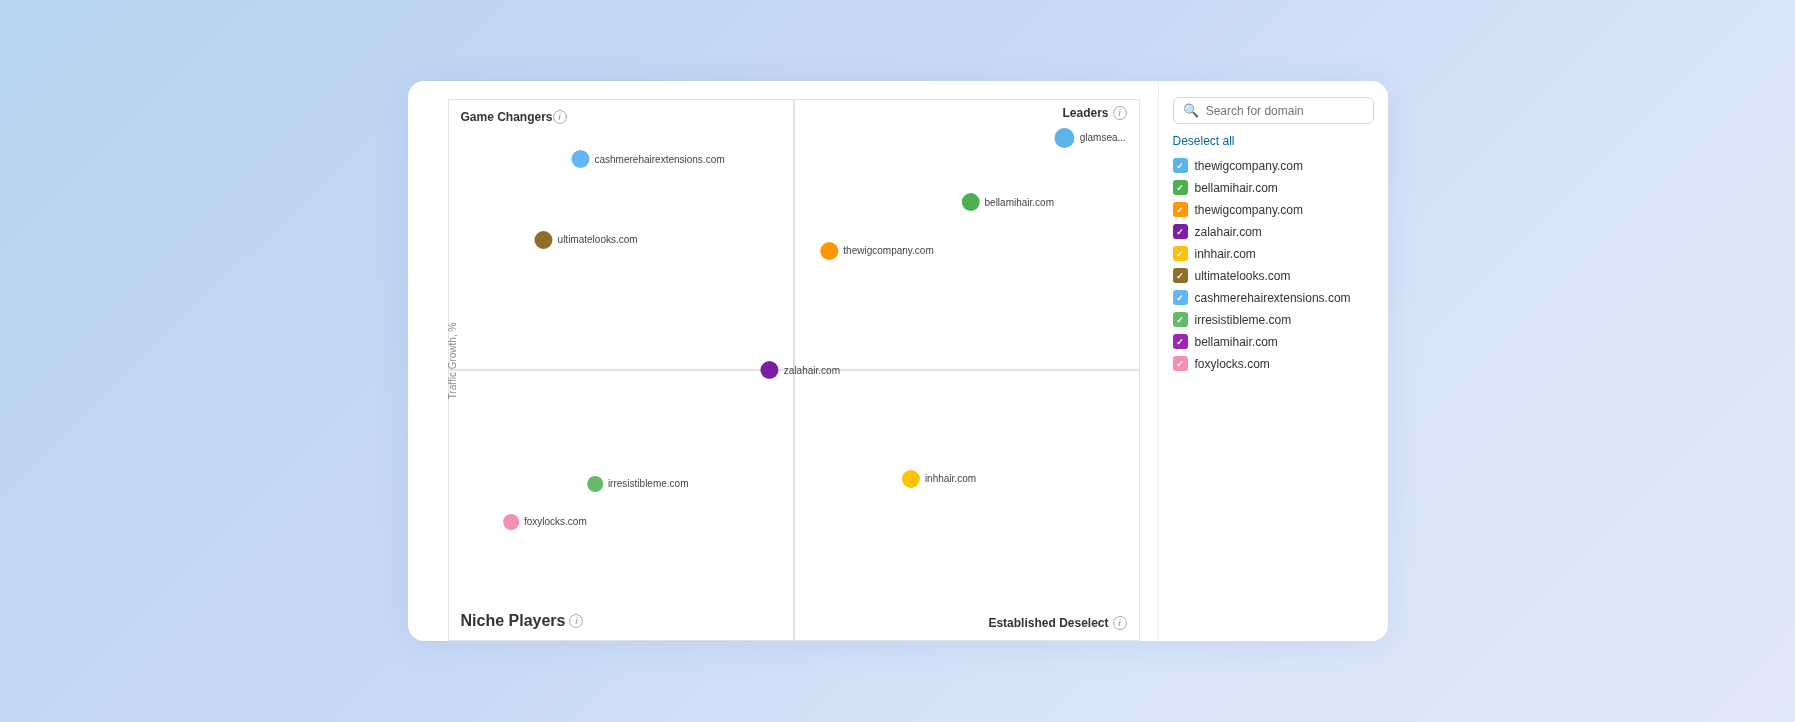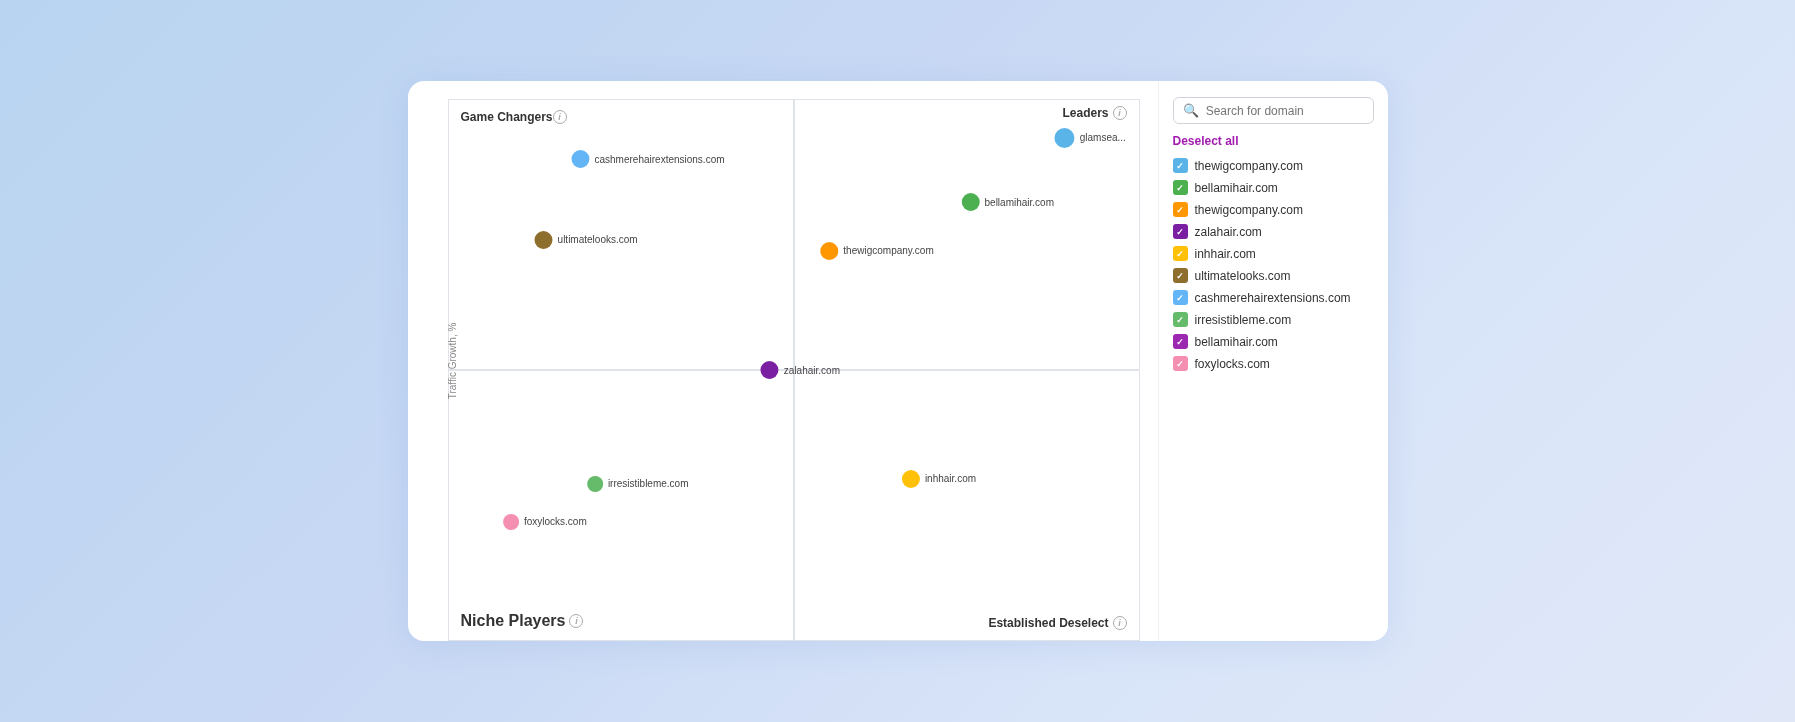--- a/index.html
+++ b/index.html
@@ -72,24 +72,24 @@
     .search-input {
       border: none;
       outline: none;
       font-size: 12px;
       color: #555;
       background: transparent;
       width: 100%;
     }
     .deselect-all {
       font-size: 12px;
-      color: #a21caf;
+      color: #0369a1;
       cursor: pointer;
       margin-bottom: 10px;
-      font-weight: 700;
+      font-weight: 400;
     }
     .domain-list {
       display: flex;
       flex-direction: column;
       gap: 7px;
     }
     .domain-item {
       display: flex;
       align-items: center;
       gap: 7px;

